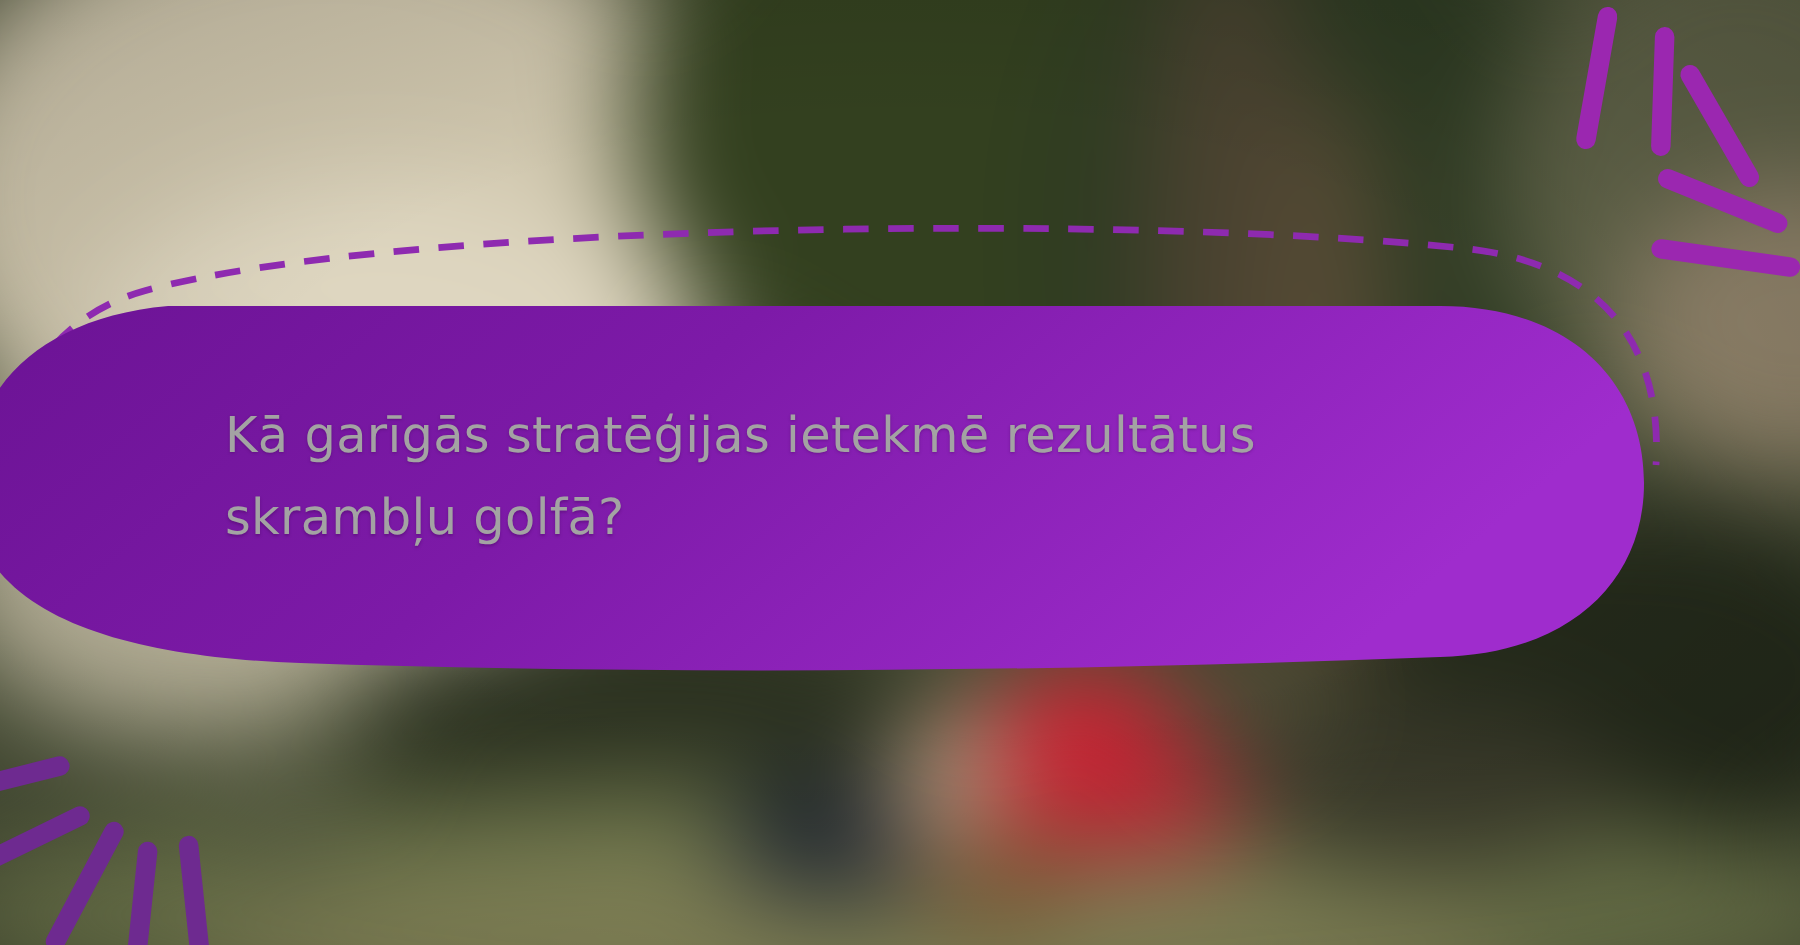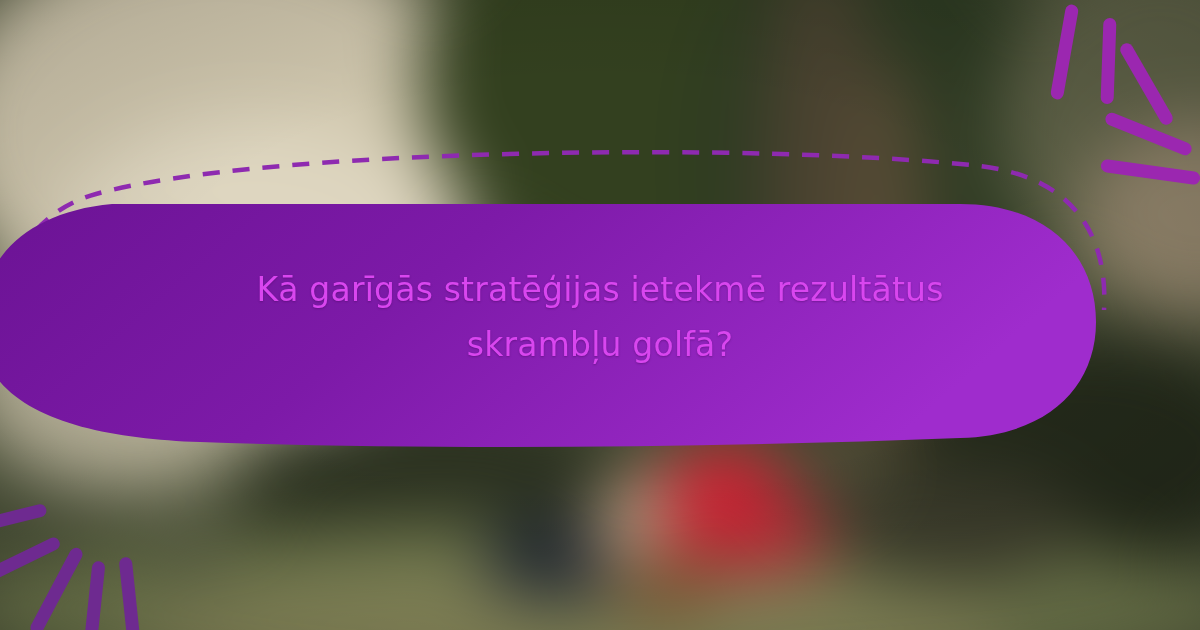--- a/index.html
+++ b/index.html
@@ -88,22 +88,22 @@
     left: 0; top: 0;
     width: 1200px;
     height: 330px;
   }
 
   .headline {
     position: absolute;
     left: 150px;
     top: 262px;
     width: 900px;
-    text-align: center;
-    color: #d946ef;
+    text-align: left;
+    color: #a3a3a3;
     font-size: 33px;
     line-height: 55px;
     font-weight: 400;
     letter-spacing: 0.2px;
     white-space: pre-line;
     text-shadow: 0 1px 2px rgba(60,0,80,0.35);
   }
 </style>
 </head>
 <body>

